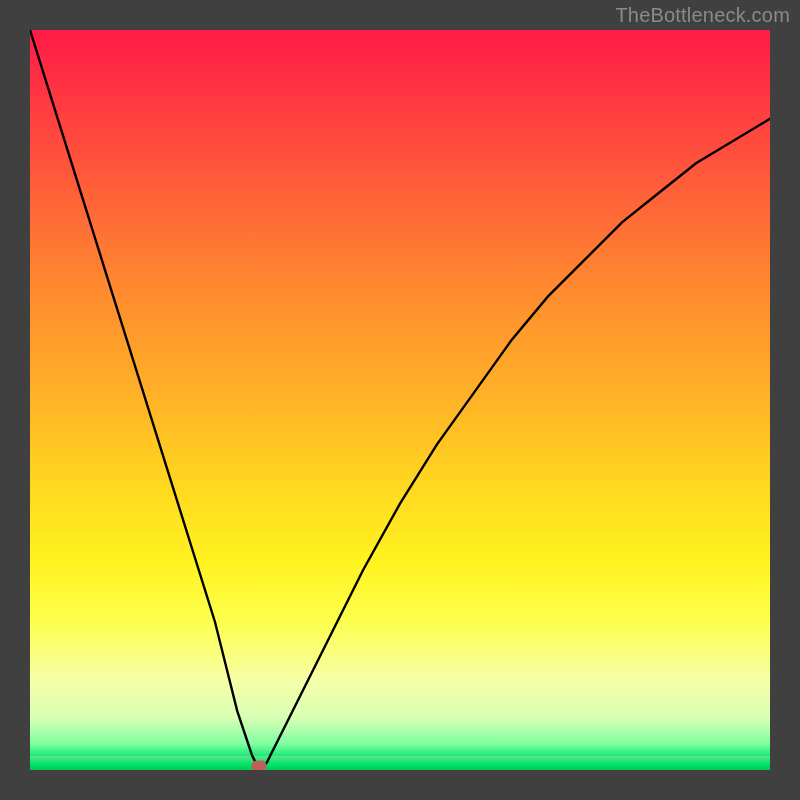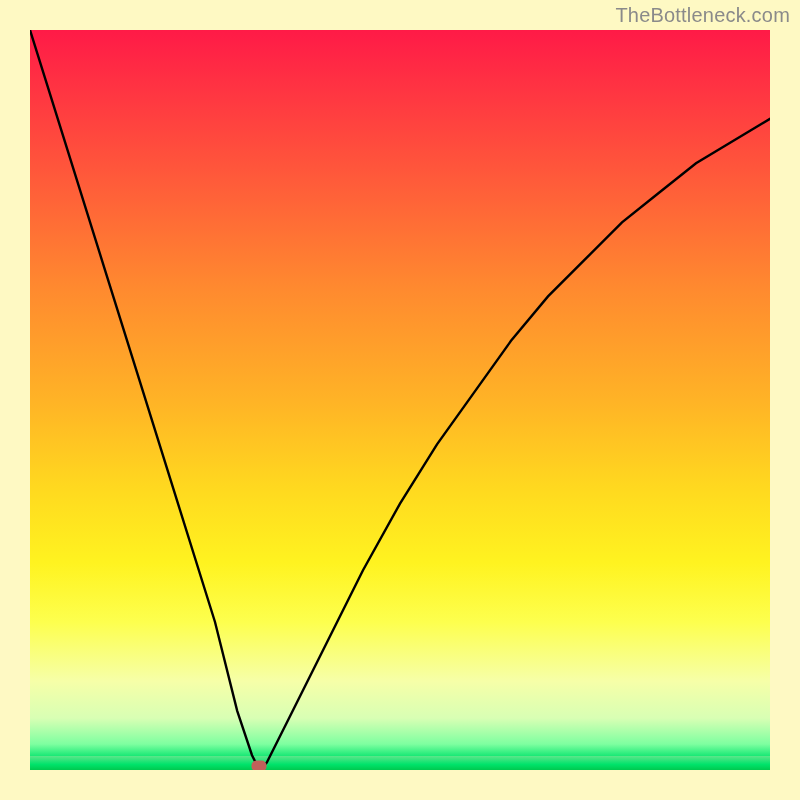--- a/index.html
+++ b/index.html
@@ -10,21 +10,21 @@
     background: #000;
     overflow: hidden;
     font-family: Arial, Helvetica, sans-serif;
   }
   .frame {
     position: absolute;
     left: 0;
     top: 0;
     width: 800px;
     height: 800px;
-    background: #fef9c3;
+    background: #404040;
   }
   .plot-area {
     position: absolute;
     left: 30px;
     top: 30px;
     width: 740px;
     height: 740px;
     overflow: hidden;
   }
   .gradient-bg {

